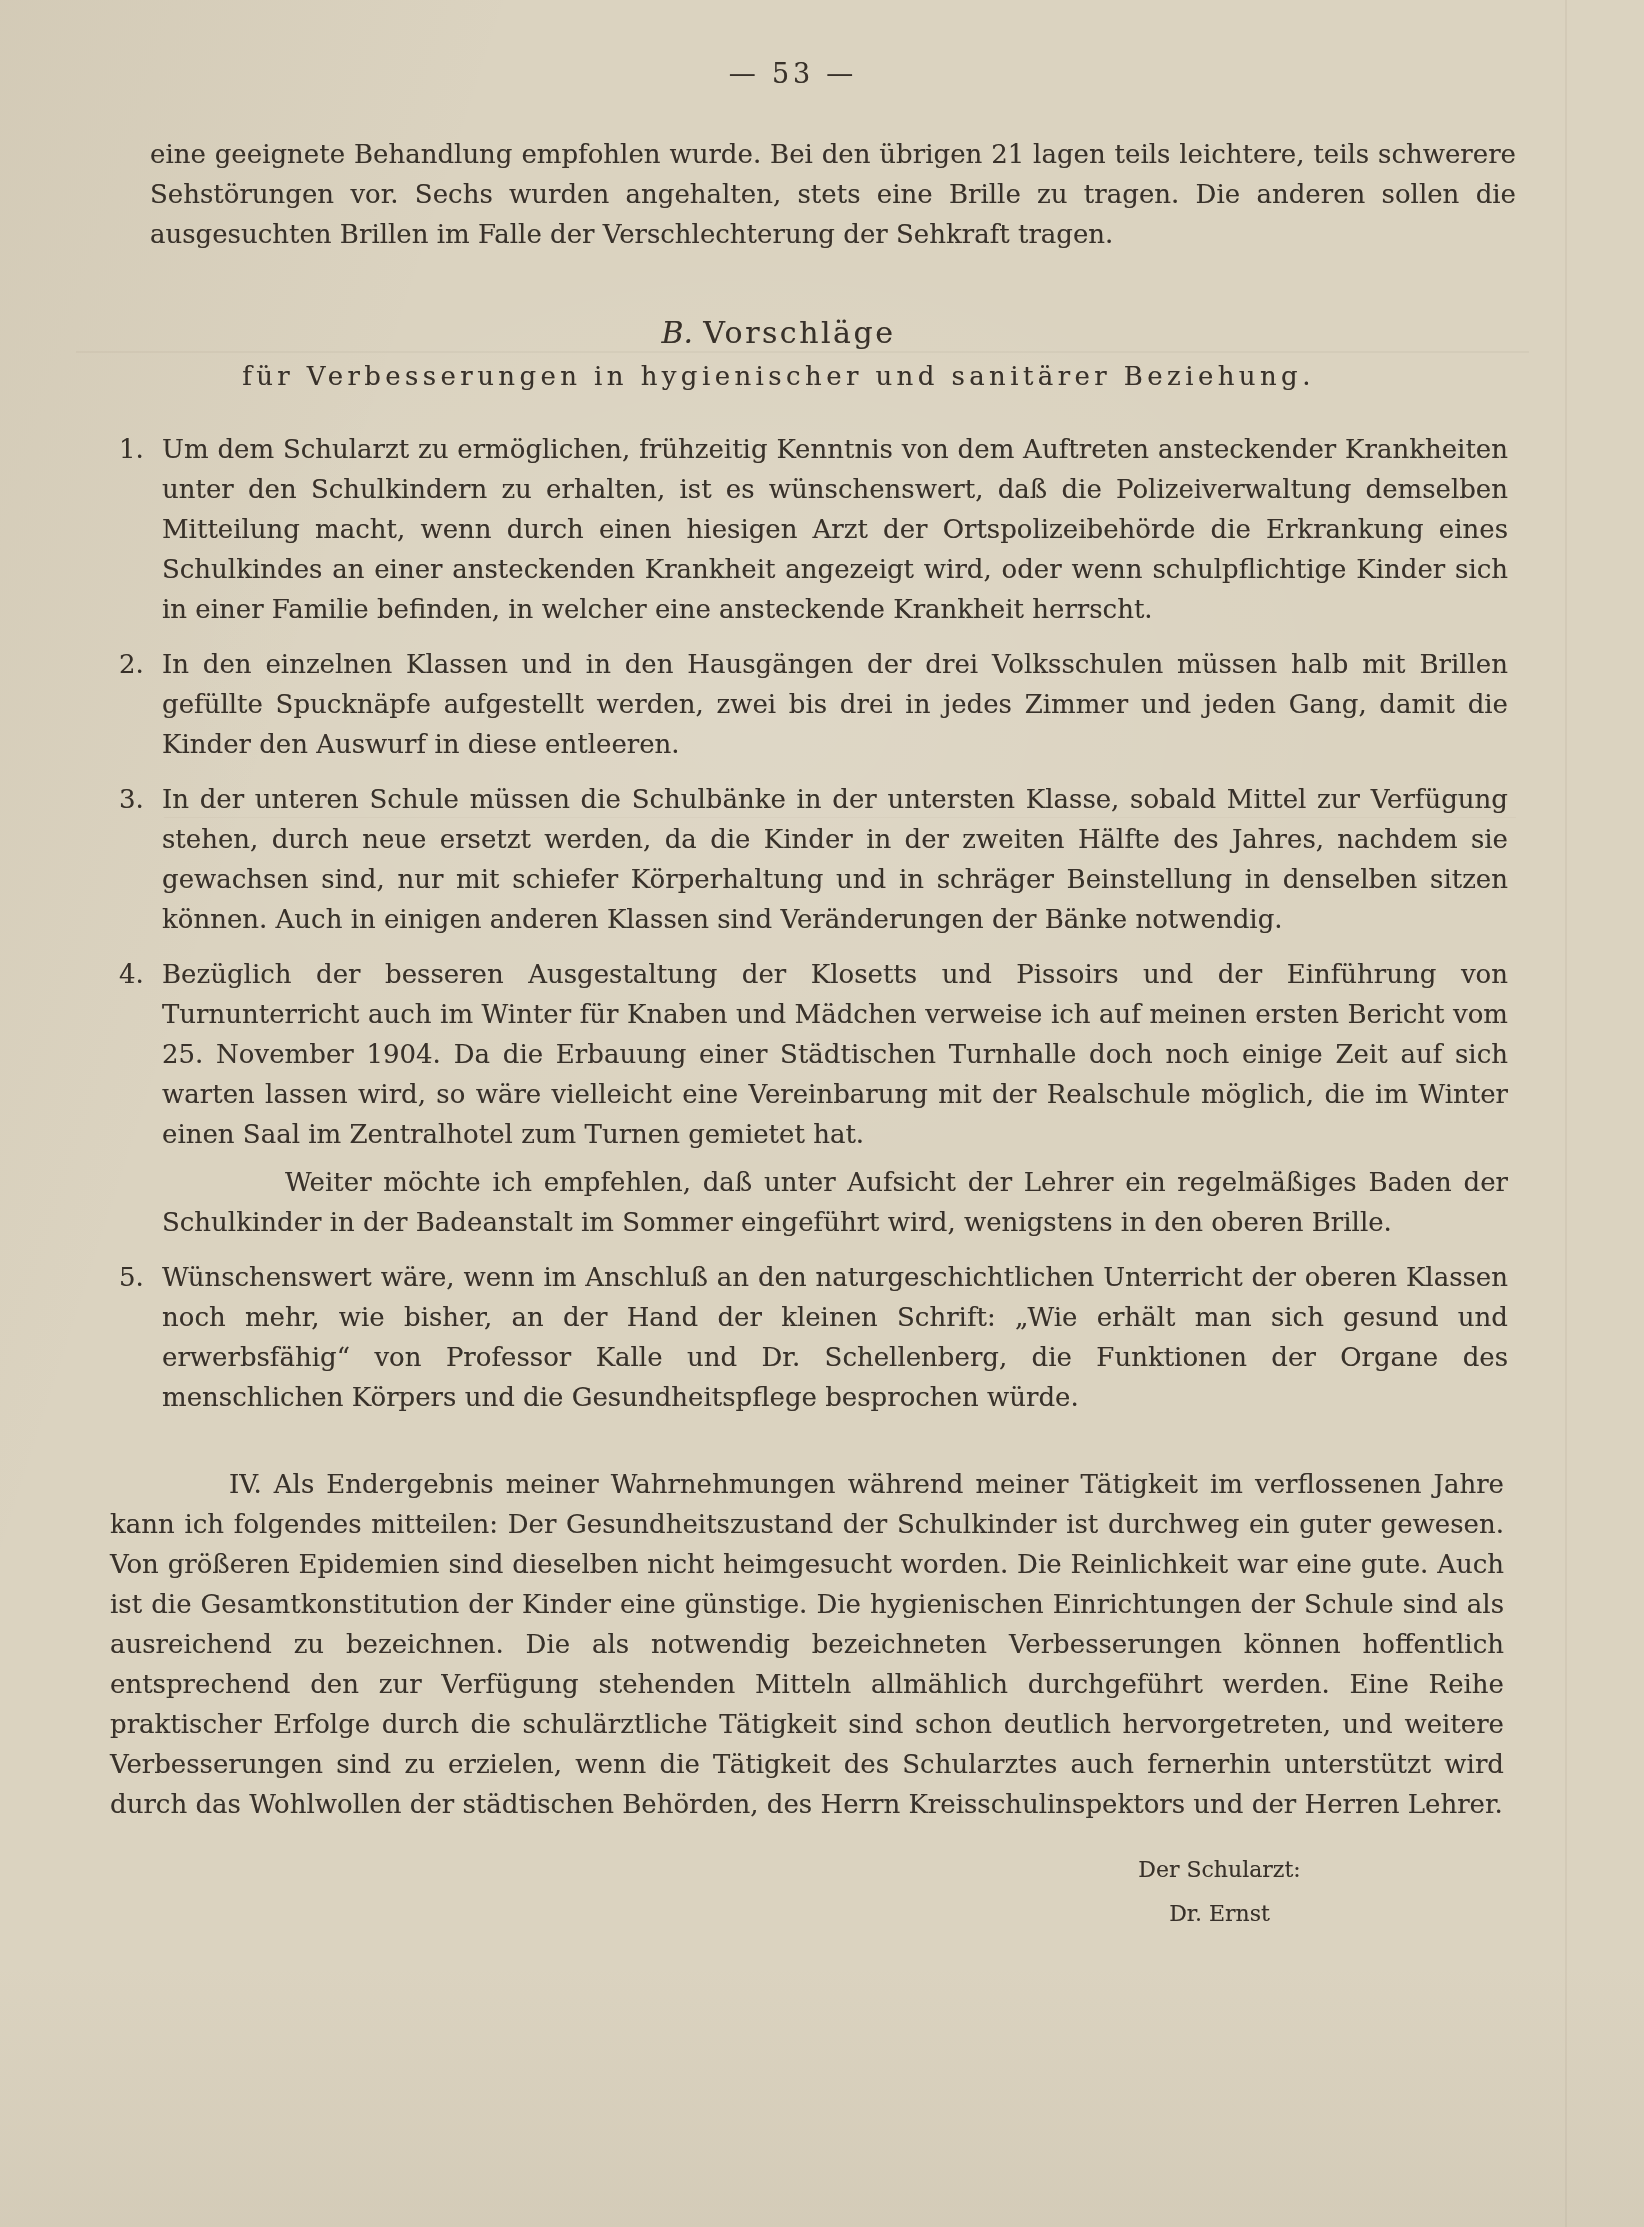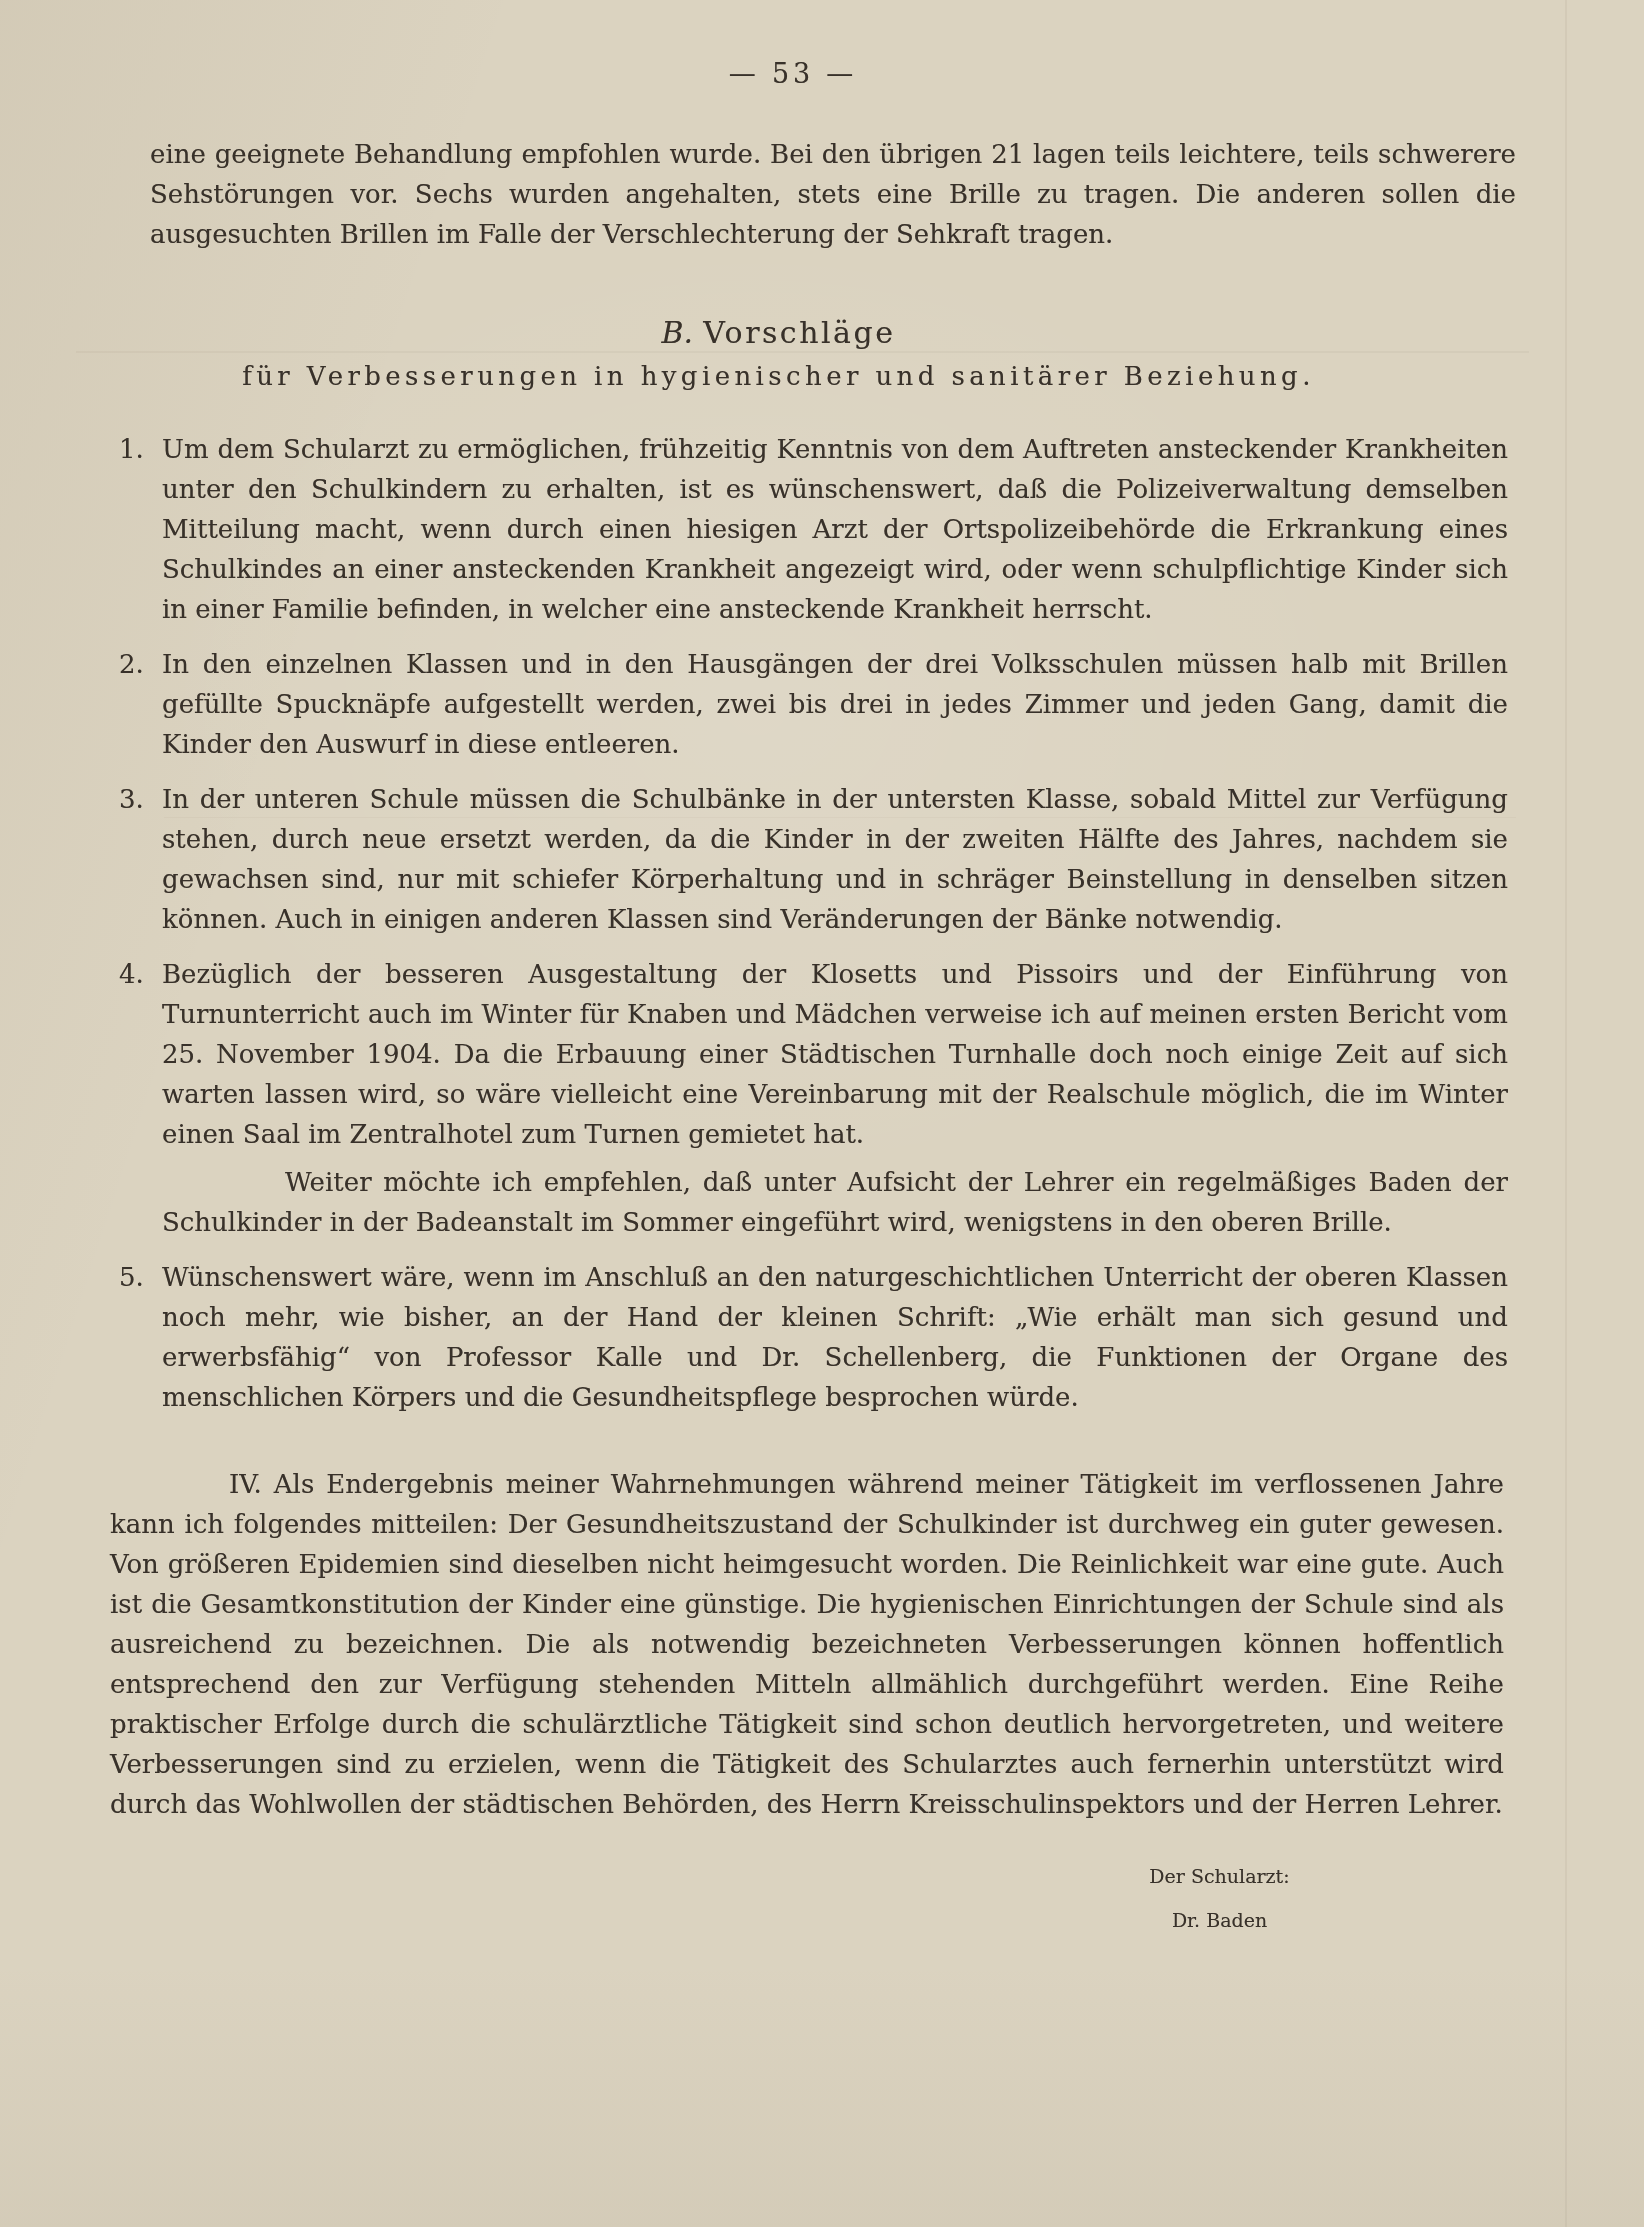--- a/index.html
+++ b/index.html
@@ -57,22 +57,22 @@
     margin-bottom: 15px; text-align: justify;
   }
   .item .num { position: absolute; left: 0; top: 0; }
   .item p { margin: 8px; text-align: justify; }
   .item .sub-par { text-indent: 123px; }
 
   .closing { margin-top: 47px; }
   .closing p { margin: 12px; text-align: justify; text-indent: 119px; }
 
   .signature {
-    margin-top: 30px; margin-left: 913px; width: 417px;
-    text-align: center; line-height: 44px; font-size: 19px;
+    margin-top: 24px; margin-left: 913px; width: 417px;
+    text-align: center; line-height: 44px; font-size: 22px;
   }
   .signature div { margin: 0; }
 </style>
 </head>
 <body>
 
 <div class="page">
 
   <div class="fold-v"></div>
   <div class="streak-h"></div>
@@ -119,20 +119,20 @@
         <p>Wünschenswert wäre, wenn im Anschluß an den naturgeschichtlichen Unterricht der oberen Klassen noch mehr, wie bisher, an der Hand der kleinen Schrift: „Wie erhält man sich gesund und erwerbsfähig“ von Professor Kalle und Dr. Schellenberg, die Funktionen der Organe des menschlichen Körpers und die Gesundheitspflege besprochen würde.</p>
       </div>
 
     </div>
 
     <div class="closing">
       <p>IV. Als Endergebnis meiner Wahrnehmungen während meiner Tätigkeit im verflossenen Jahre kann ich folgendes mitteilen: Der Gesundheitszustand der Schulkinder ist durchweg ein guter gewesen. Von größeren Epidemien sind dieselben nicht heimgesucht worden. Die Reinlichkeit war eine gute. Auch ist die Gesamtkonstitution der Kinder eine günstige. Die hygienischen Einrichtungen der Schule sind als ausreichend zu bezeichnen. Die als notwendig bezeichneten Verbesserungen können hoffentlich entsprechend den zur Verfügung stehenden Mitteln allmählich durchgeführt werden. Eine Reihe praktischer Erfolge durch die schulärztliche Tätigkeit sind schon deutlich hervorgetreten, und weitere Verbesserungen sind zu erzielen, wenn die Tätigkeit des Schularztes auch fernerhin unterstützt wird durch das Wohlwollen der städtischen Behörden, des Herrn Kreisschulinspektors und der Herren Lehrer.</p>
 
       <div class="signature">
         <div>Der Schularzt:</div>
-        <div>Dr. Baden</div>
+        <div>Dr. Ernst</div>
       </div>
     </div>
 
   </div>
 
 </div>
 
 
 </body></html>

